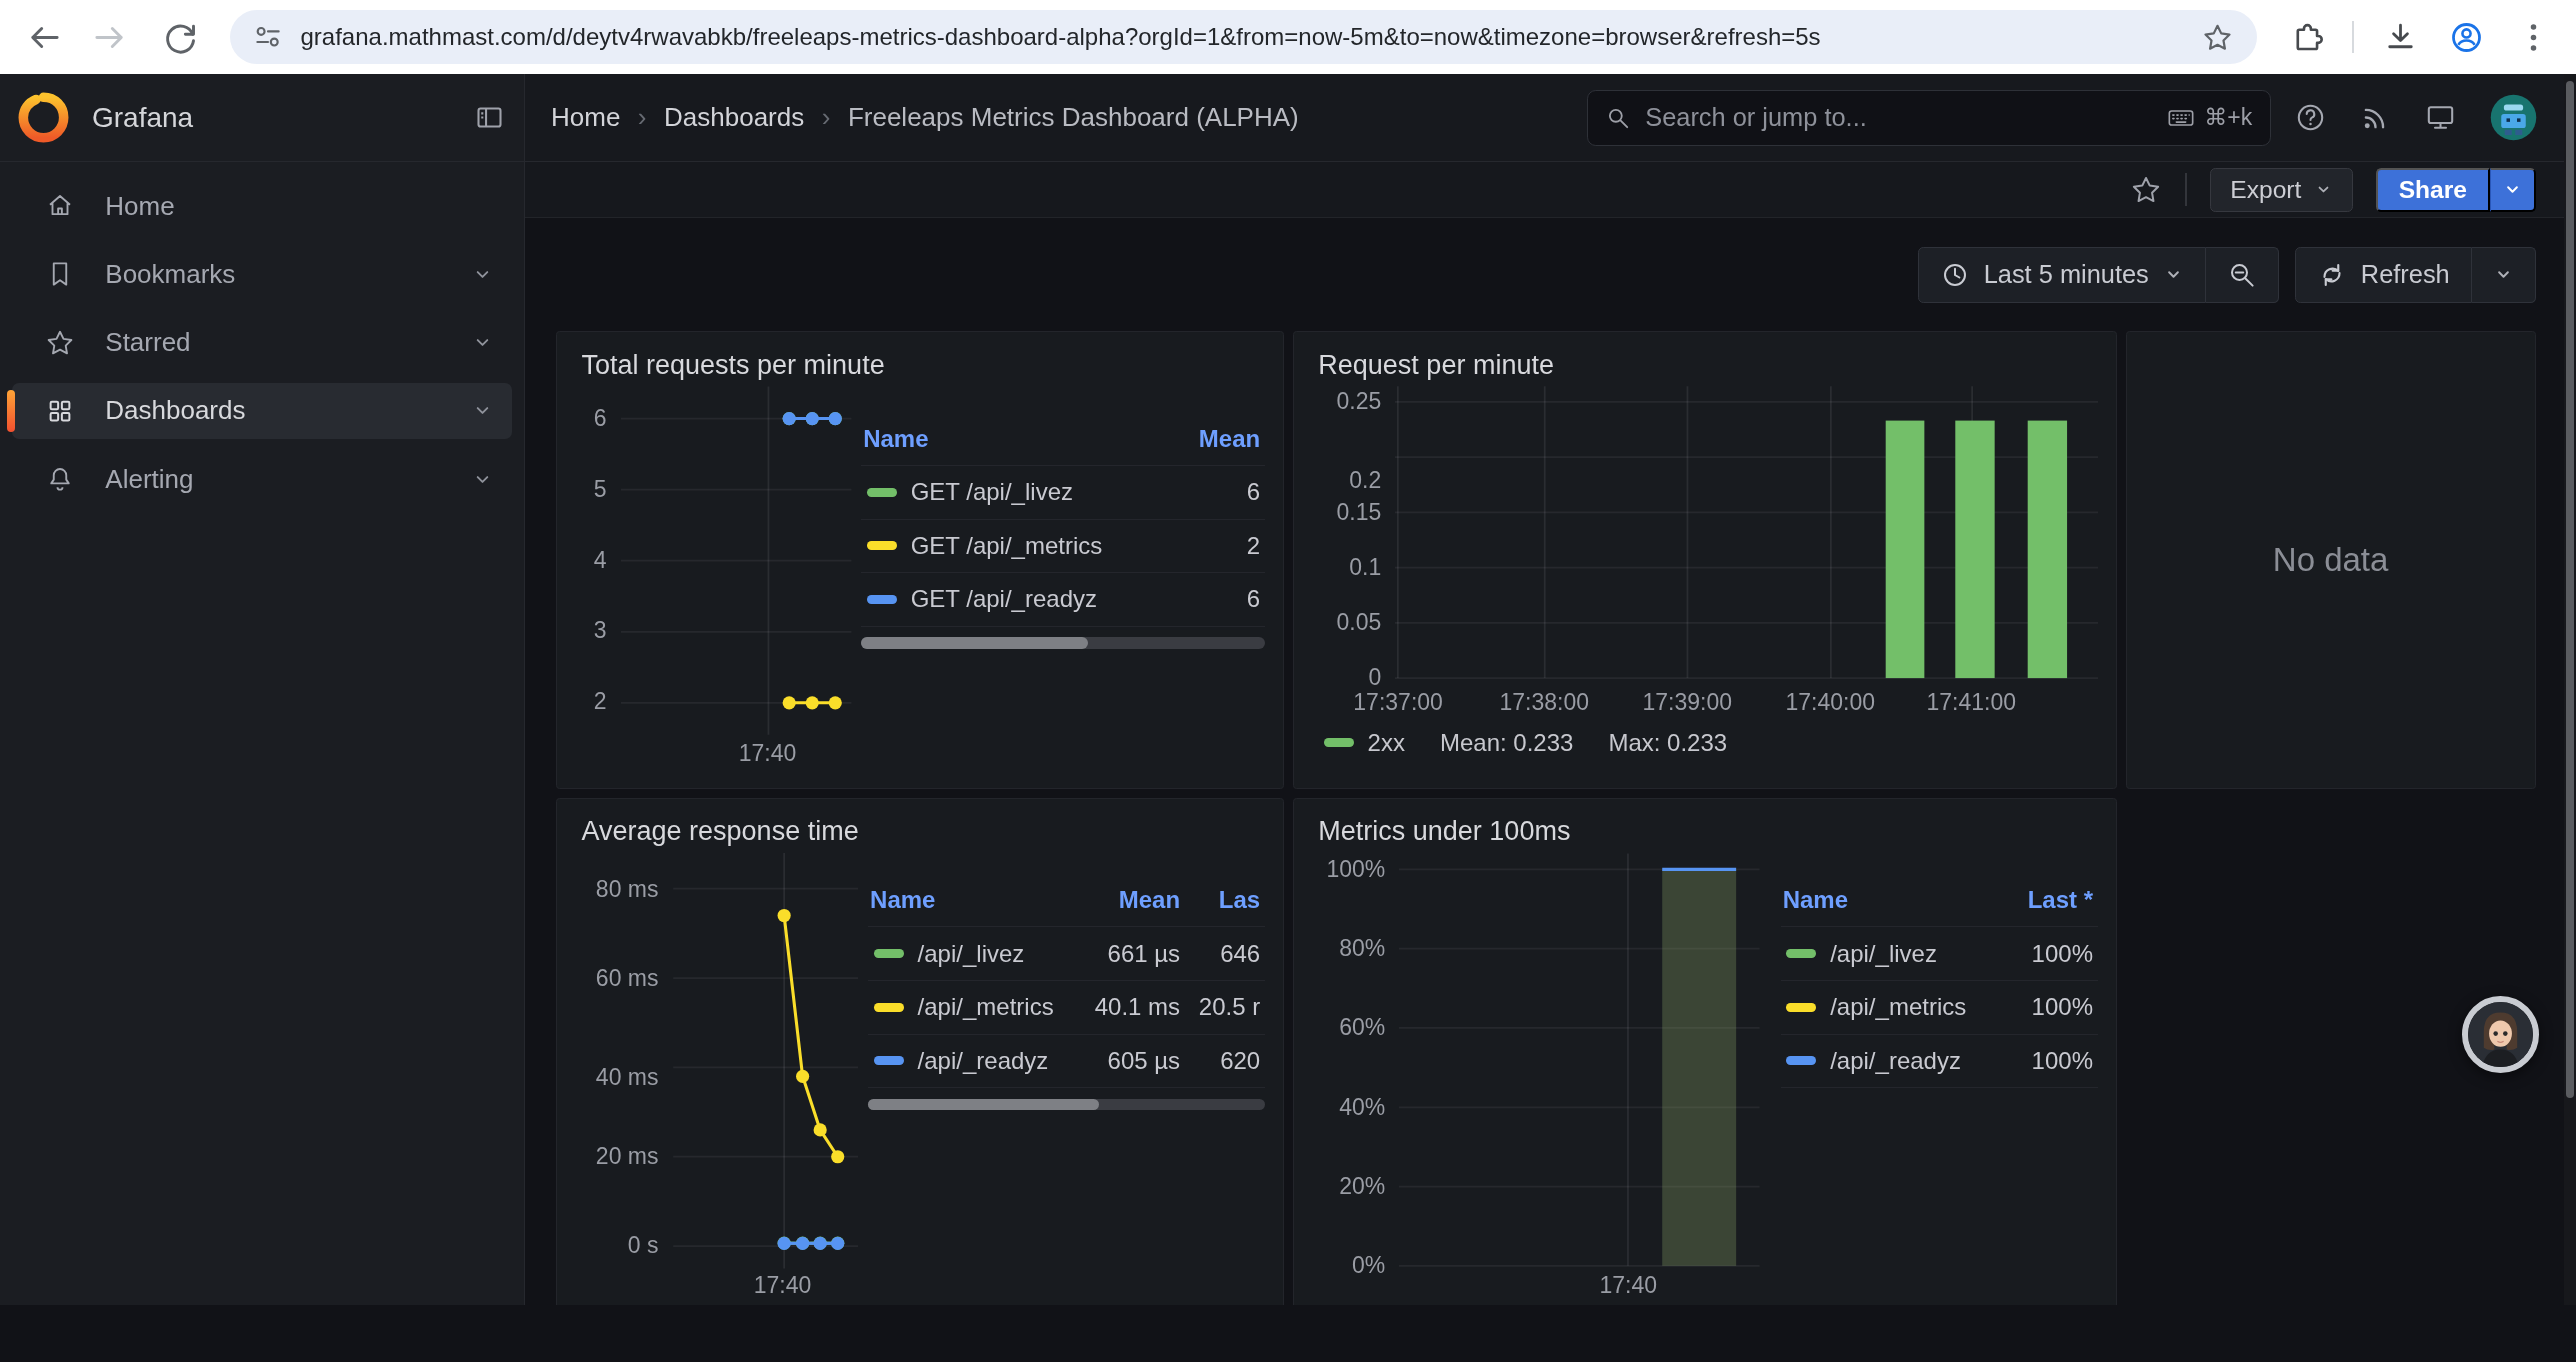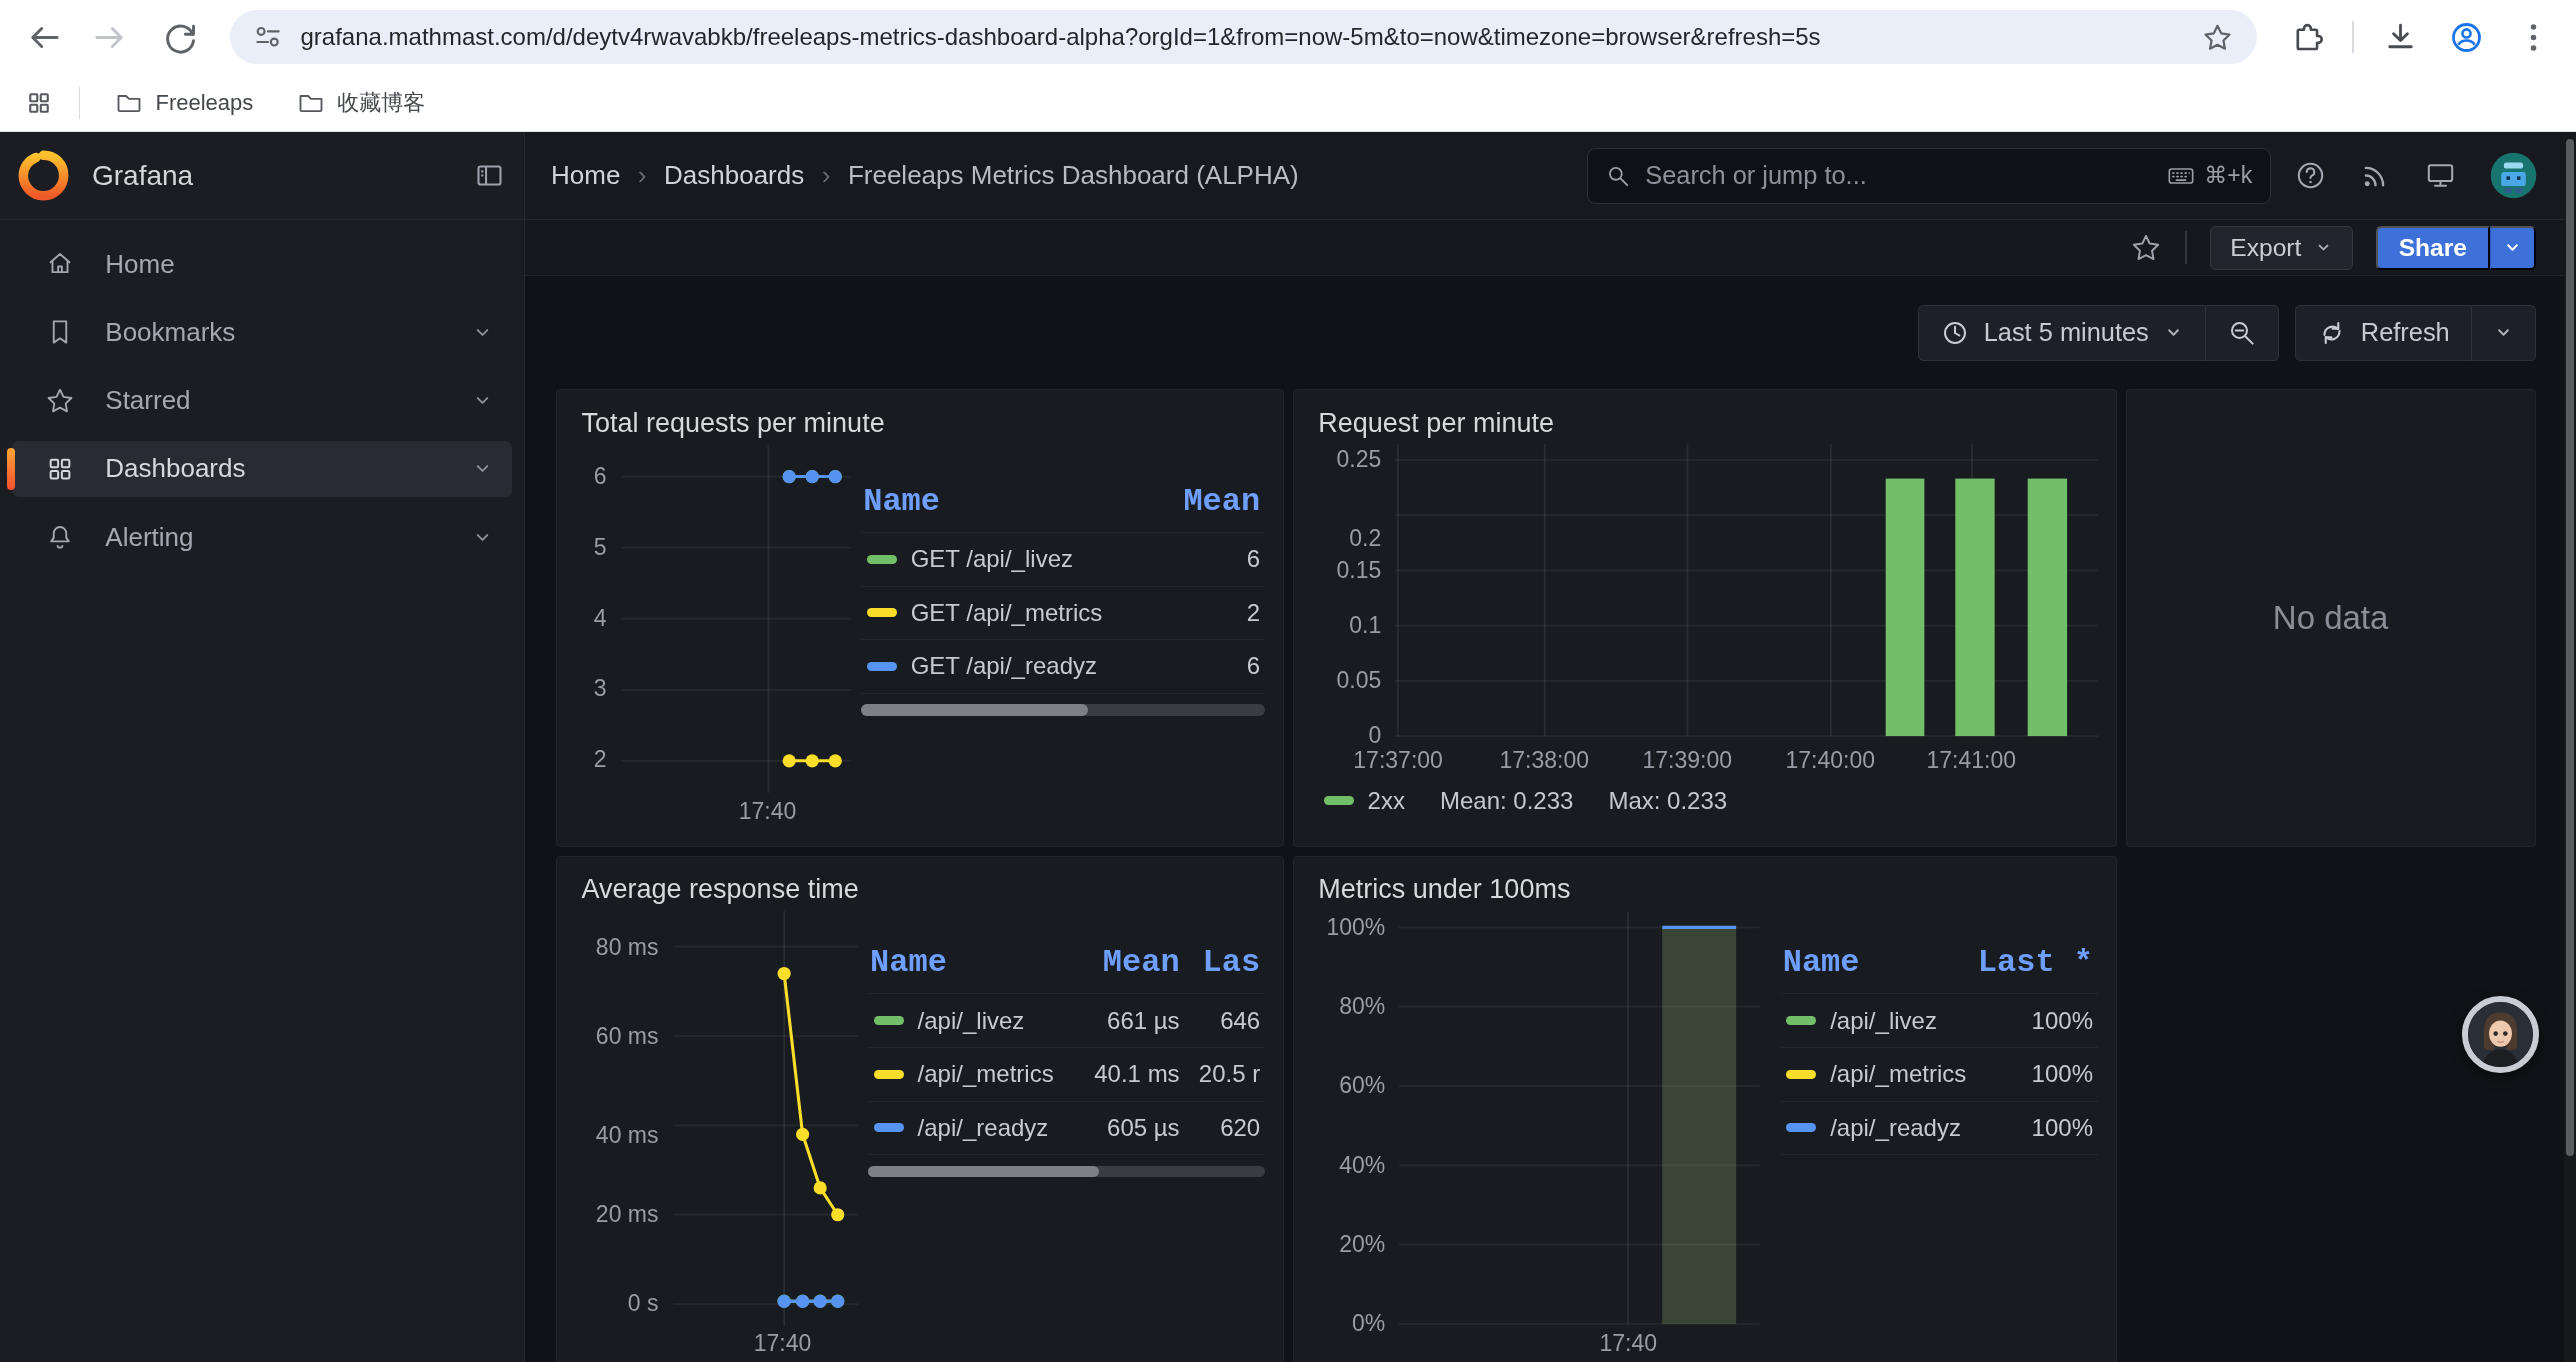--- a/index.html
+++ b/index.html
@@ -98,22 +98,22 @@
   .ygutter { position:relative; flex:0 0 auto; }
   .plotwrap { position:relative; flex:1; min-width:0; }
   .ylabel { position:absolute; right:14px; transform:translateY(-50%); font-size:23px;
     color:#9a9da5; white-space:nowrap; }
   .xlabels { position:absolute; left:0; right:0; bottom:0; }
   .xlabel { position:absolute; bottom:1.8px; transform:translateX(-50%); font-size:23px;
     color:#9a9da5; white-space:nowrap; }
 
   .legendbox { min-width:0; }
   .ltable { width:100%; border-collapse:collapse; }
-  .ltable th { font-size:32px; font-weight:700; color:#6e9fff; text-align:left;
-    padding:8.8px 5.3px 12.3px 1.8px;font-family:Liberation Mono, monospace; }
+  .ltable th { font-size:24px; font-weight:700; color:#6e9fff; text-align:left;
+    padding:8.8px 5.3px 12.3px 1.8px; }
   .ltable th.num, .ltable td.num { text-align:right; }
   .ltable td { font-size:24px; color:#c9cad1; padding:12.3px 5.3px; border-top:1.8px solid #24262c; }
   .ltable tr:last-child td { border-bottom:1.8px solid #24262c; }
   .nmcell { display:flex; align-items:center; gap:14px; white-space:nowrap; }
   .pill { width:30px; height:8.8px; border-radius:4.4px; flex:0 0 auto; }
   .pg { background:#73bf69; } .py { background:#fade2a; } .pb { background:#5794f2; }
   .hscroll { height:11.4px; background:#3a3c42; border-radius:6.1px; margin-top:10.5px; position:relative; }
   .hthumb { position:absolute; left:0; top:0; height:100%; width:56%; background:#7e8085;
     border-radius:6.1px; }
 
@@ -178,41 +178,20 @@
           <path d="M14 33 a11 9 0 0 1 20 0" stroke="#1a73e8" stroke-width="3.2" fill="none"></path>
         </svg>
       <svg class="kebab ic" viewBox="0 0 48 48" fill="#5f6368">
           <circle cx="24" cy="11" r="3.4"></circle>
           <circle cx="24" cy="24" r="3.4"></circle>
           <circle cx="24" cy="37" r="3.4"></circle>
         </svg>
     </div>
   </div>
 
-  <div class="bookmarks-bar">
-    <svg class="bm-ic ic" viewBox="0 0 48 48" fill="none" stroke="#55585d" stroke-width="3.6">
-        <rect x="9" y="9" width="12" height="12" rx="1.5"></rect>
-        <rect x="27" y="9" width="12" height="12" rx="1.5"></rect>
-        <rect x="9" y="27" width="12" height="12" rx="1.5"></rect>
-        <rect x="27" y="27" width="12" height="12" rx="1.5"></rect>
-      </svg>
-    <div class="vsep-l"></div>
-    <div class="bm-item">
-      <svg class="bm-ic ic" viewBox="0 0 48 48" fill="none" stroke="#55585d" stroke-width="3.2" stroke-linejoin="round">
-          <path d="M6 12 h13 l5 5 h18 v19 a2 2 0 0 1 -2 2 H8 a2 2 0 0 1 -2 -2 Z"></path>
-        </svg>
-      <span>Freeleaps</span>
-    </div>
-    <div class="bm-item">
-      <svg class="bm-ic ic" viewBox="0 0 48 48" fill="none" stroke="#55585d" stroke-width="3.2" stroke-linejoin="round">
-          <path d="M6 12 h13 l5 5 h18 v19 a2 2 0 0 1 -2 2 H8 a2 2 0 0 1 -2 -2 Z"></path>
-        </svg>
-      <span>收藏博客</span>
-    </div>
-  </div>
 
   <div class="grafana">
 
     <aside class="sidebar">
       <div class="brand-row">
         <svg class="ic" width="51" height="51" viewBox="0 0 48 48" fill="none">
           <defs>
               <linearGradient id="gflame" x1="0" y1="0" x2="0" y2="1">
             <stop offset="0" stop-color="#fcc22d"></stop>
                 <stop offset="1" stop-color="#ef5a28"></stop>

